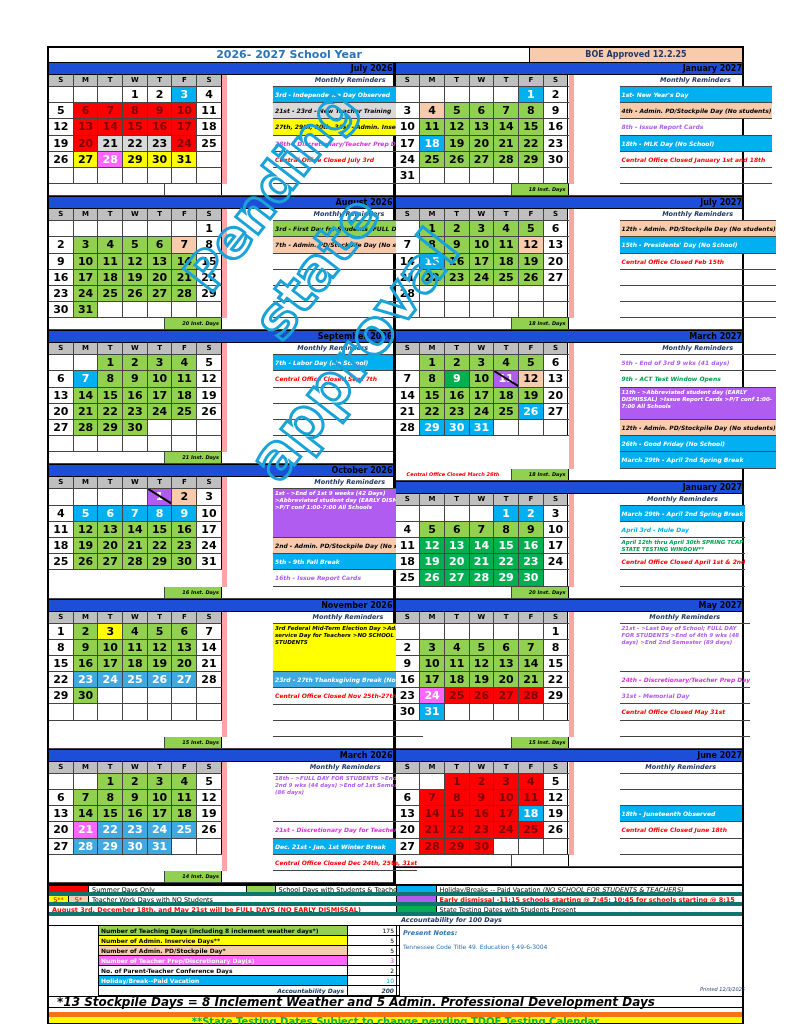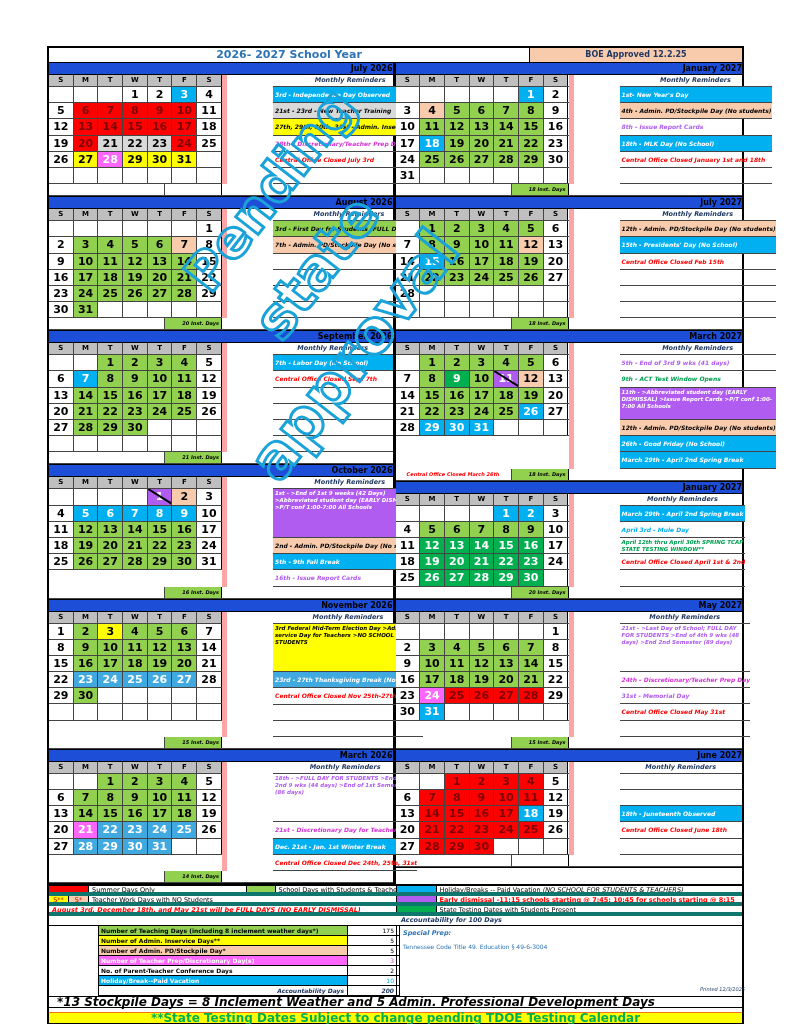--- a/index.html
+++ b/index.html
@@ -55,21 +55,21 @@
   .lg-text { padding-left: 3px; line-height: 9px; white-space: nowrap; overflow: hidden; }
   .acc-title { height: 10px; border-bottom: 1px solid #000; text-align: right; font-style: italic; font-weight: bold; color: #1f3864; font-size: 6.5px; line-height: 9px; padding-right: 240px; }
   .acc { display: flex; }
   .acc-left { width: 50px; border-right: 1px solid #000; }
   .acc-mid { width: 300px; }
   .acc-row { display: flex; height: 10px; border-bottom: 1px solid #000; font-size: 6px; font-weight: bold; line-height: 9px; }
   .acc-lbl { width: 248px; padding-left: 2px; white-space: nowrap; overflow: hidden; }
   .acc-val { width: 50px; border-left: 1px solid #000; border-right: 1px solid #000; text-align: right; padding-right: 2px; font-weight: normal; background: #fff; }
   .acc-notes { flex: 1; border-left: 1px solid #000; padding: 3px; }
   .foot { height: 11px; border-top: 1px solid #000; font-size: 12px; font-style: italic; font-weight: bold; line-height: 10px; padding-left: 8px; }
-  .foot2 { height: 11px; border-top: 1px solid #f97316; background: #ffff00; color: #00b050; font-size: 12px; font-weight: bold; text-align: center; line-height: 10px; }
+  .foot2 { height: 11px; border-top: 5px solid #f97316; background: #ffff00; color: #00b050; font-size: 10px; font-weight: bold; text-align: center; line-height: 10px; }
   .printed { position: absolute; right: 46px; top: 986px; font-size: 5px; font-style: italic; color: #1f3864; }
   .watermark { position: absolute; pointer-events: none; color: transparent; -webkit-text-stroke: 3px #1aa3d8; font-family: "DejaVu Sans", sans-serif; font-weight: bold; transform-origin: center; }
 </style>
 </head>
 <body>
 
 <div id="sheet">
   <div class="toprow">
     <div class="title">2026- 2027 School Year</div>
     <div class="boe">BOE Approved 12.2.25</div>
@@ -1055,21 +1055,21 @@
         <div class="sw bg-peach" style="width:20px;text-align:center;line-height:9px;color:#c00">S*</div>
         <div class="lg-text">Teacher Work Days with NO Students</div>
       </div>
       <div class="lg-half" style="border-left:1px solid #000">
         <div class="sw bg-purple"></div>
         <div class="lg-text" style="color:#ff0000;font-weight:bold">Early dismissal -11:15 schools starting @ 7:45; 10:45 for schools starting @ 8:15</div>
       </div>
     </div>
     <div class="lg-row">
       <div class="lg-half">
-        <div class="lg-text" style="color:#ff0000;font-weight:bold;font-style:italic">August 3rd, December 18th, and May 21st will be FULL DAYS  (NO EARLY DISMISSAL)</div>
+        <div class="lg-text" style="color:#ff0000;font-weight:bold;">August 3rd, December 18th, and May 21st will be FULL DAYS  (NO EARLY DISMISSAL)</div>
       </div>
       <div class="lg-half" style="border-left:1px solid #000">
         <div class="sw bg-dgreen"></div>
         <div class="lg-text">State Testing Dates with Students Present</div>
       </div>
     </div>
     <div class="acc-title">Accountability for 100 Days</div>
     <div class="acc">
       <div class="acc-left"></div>
       <div class="acc-mid" id="acc-rows">
@@ -1096,21 +1096,21 @@
           <div class="acc-row">
             <div class="acc-lbl bg-blue" style="color: rgb(255, 255, 255);">Holiday/Break--Paid Vacation</div>
             <div class="acc-val" style="color: rgb(0, 176, 240);">10</div>
           </div>
           <div class="acc-row">
             <div class="acc-lbl" style="text-align: right; font-style: italic; color: rgb(31, 56, 100); padding-right: 3px;">Accountability Days</div>
             <div class="acc-val" style="font-weight: bold; font-style: italic; color: rgb(31, 56, 100);">200</div>
           </div>
         </div>
       <div class="acc-notes">
-        <div style="font-style:italic;font-weight:bold;color:#2e74b5;font-size:6.5px">Special Prep:</div>
+        <div style="font-style:italic;font-weight:bold;color:#2e74b5;font-size:6.5px">Present Notes:</div>
         <div style="color:#2e74b5;font-size:6px;margin-top:6px">Tennessee Code Title 49. Education § 49-6-3004</div>
       </div>
     </div>
     <div class="foot">*13 Stockpile Days = 8 Inclement Weather and 5 Admin. Professional Development Days</div>
     <div class="foot" style="height:5px"></div>
     <div class="foot2">**State Testing Dates Subject to change pending TDOE Testing Calendar</div>
   </div>
 </div>
 <div class="printed">Printed  12/3/2025</div>
 

